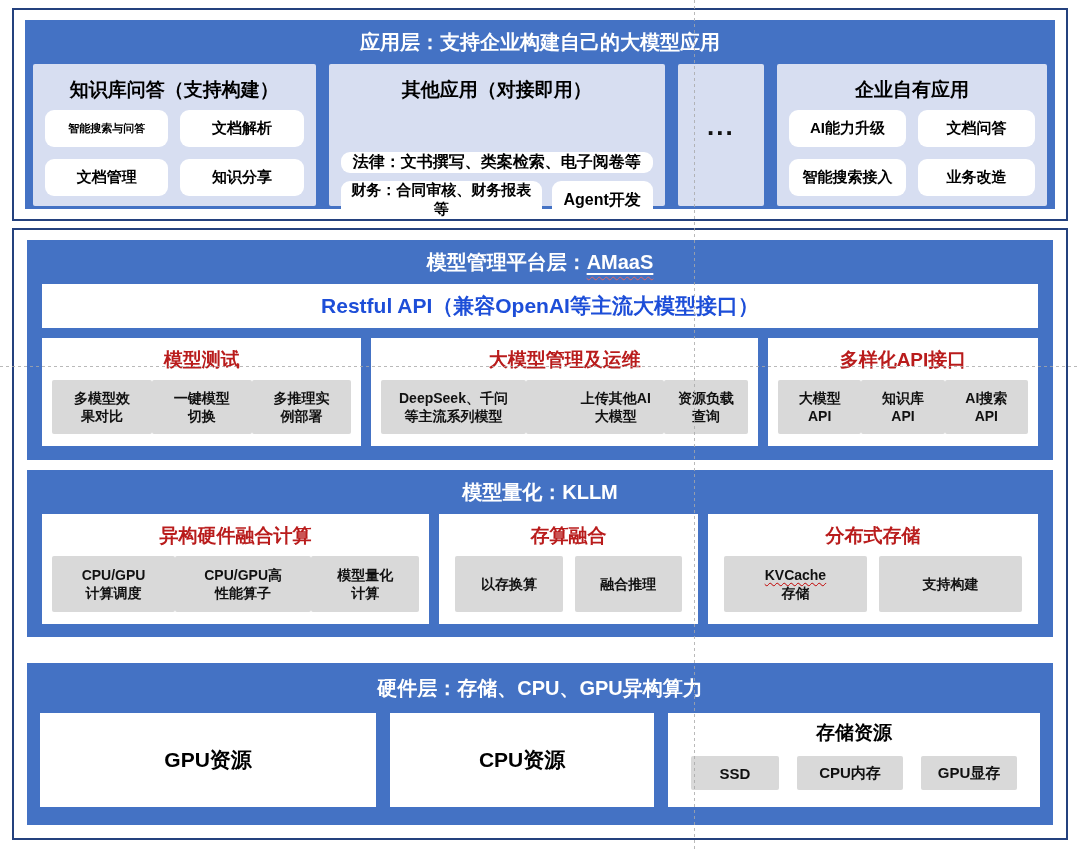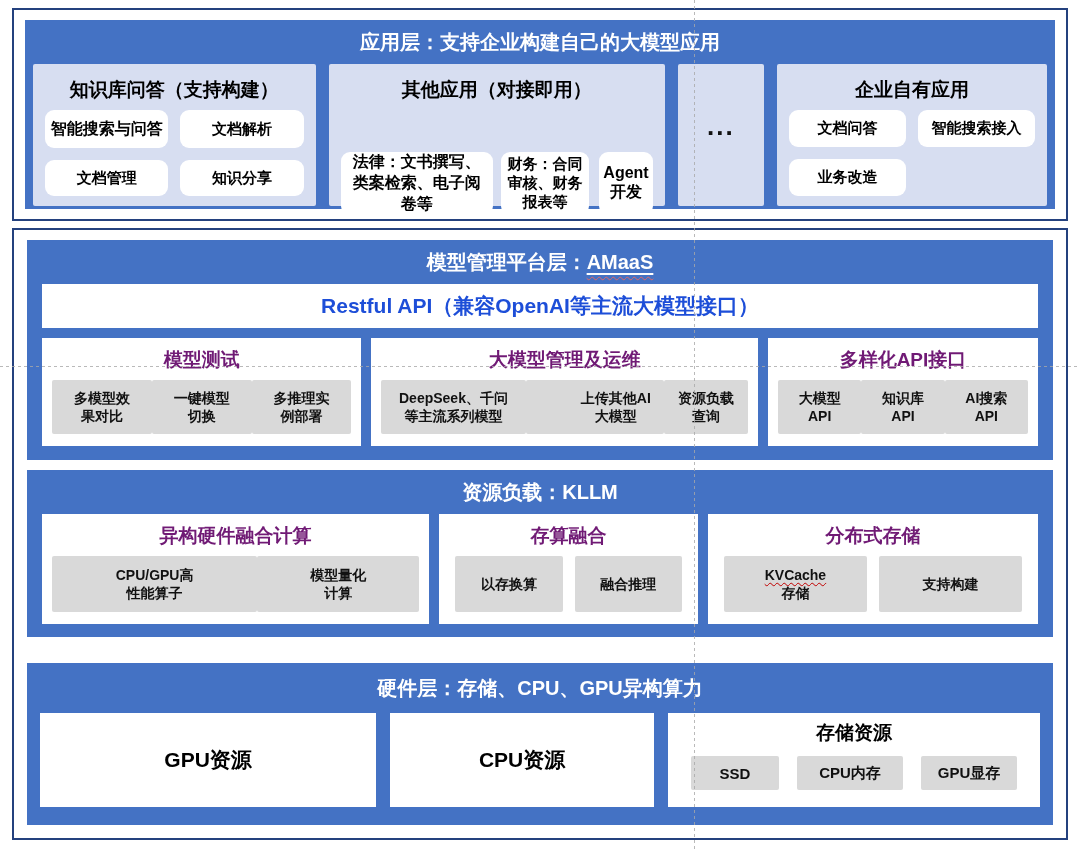--- a/index.html
+++ b/index.html
@@ -36,38 +36,38 @@
   #app-panels{display:flex;gap:13px;padding:0 8px;height:142px;box-sizing:border-box;}
   .panel{background:#D7DEF1;border-radius:2px;padding:6px 12px 10px;box-sizing:border-box;display:flex;flex-direction:column;}
   .p-kb{flex:287 1 0;}
   .p-other{flex:346 1 0;}
   .p-dots{flex:69 1 0;}
   .p-own{flex:273 1 0;}
   .panel-title{font-weight:bold;font-size:19px;text-align:center;height:40px;line-height:40px;color:#000;}
   .panel-grid{display:grid;grid-template-columns:1fr 1fr;gap:12px;flex:1;}
   .witem{background:#fff;border-radius:9px;display:flex;align-items:center;justify-content:center;
     font-weight:bold;font-size:15px;color:#000;text-align:center;padding:0 4px;box-sizing:border-box;}
-  .witem.small-text{font-size:16px;}
-  .panel-rows{display:flex;flex-direction:row;gap:8px;flex:1;margin-top:42px;}
+  .witem.small-text{font-size:11px;}
+  .panel-rows{display:flex;flex-direction:column;gap:8px;flex:1;margin-top:42px;}
   .row-full{flex:1;display:flex;}
   .row-full .witem{flex:1;font-size:16px;}
   .row-split{flex:1;display:flex;gap:10px;}
   .witem.fin{flex:207 1 0;font-size:15px;}
   .witem.agent{flex:100 1 0;font-size:16px;}
   .dots{flex:1;display:flex;align-items:center;justify-content:center;
     font-weight:bold;font-size:26px;letter-spacing:2px;color:#111;padding-bottom:14px;}
 
   
   .api-bar{background:#fff;margin:0 15px;height:44px;display:flex;align-items:center;justify-content:center;
     font-weight:bold;font-size:21px;color:#1d4ed8;}
   .sub-row{display:flex;gap:10px;margin:10px 15px 0;}
   #layer-amaas .sub-row{height:108px;}
   #layer-kllm .sub-row{margin-top:0;height:110px;}
   .subbox{background:#fff;box-sizing:border-box;display:flex;flex-direction:column;padding:4px 8px 10px;}
-  .subbox-title{font-weight:bold;font-size:19px;text-align:center;height:36px;line-height:36px;color:#701a75;}
+  .subbox-title{font-weight:bold;font-size:19px;text-align:center;height:36px;line-height:36px;color:#b91c1c;}
   .gitems{display:flex;flex:1;padding:2px 2px 2px;}
   .gitem{background:#D9D9D9;border-radius:2px;flex:1;display:flex;flex-direction:column;align-items:center;justify-content:center;
     text-align:center;font-weight:bold;font-size:14px;line-height:1.3;color:#111;white-space:pre-line;padding:2px 4px;box-sizing:border-box;}
   .fx-a1{flex:320 1 0;} .fx-a2{flex:391 1 0;} .fx-a3{flex:268 1 0;}
   .fx-k1{flex:390 1 0;} .fx-k2{flex:255 1 0;} .fx-k3{flex:330 1 0;}
   .fi-165{flex:165 1 0;} .fi-107{flex:107 1 0;padding-left:46px;} .fi-92{flex:92 1 0;}
   .fi-115{flex:115 1 0;} .fi-128{flex:128 1 0;} .fi-100{flex:100 1 0;}
   .gitems.pad-wide{padding-left:8px;padding-right:8px;gap:12px;}
 
   
@@ -113,20 +113,21 @@
         </div>
       </div>
 
       <div class="panel p-dots">
         <div class="dots">...</div>
       </div>
 
       <div class="panel p-own">
         <div class="panel-title">企业自有应用</div>
         <div class="panel-grid">
+          <div class="witem">AI能力升级</div>
           <div class="witem">文档问答</div>
           <div class="witem">智能搜索接入</div>
           <div class="witem">业务改造</div>
         </div>
       </div>
 
     </div>
   </div>
 </div>
 
@@ -170,26 +171,28 @@
 API</div>
           <div class="gitem">AI搜索
 API</div>
         </div>
       </div>
 
     </div>
   </div>
 
   <div class="bluebox" id="layer-kllm">
-    <div class="layer-title">资源负载：KLLM</div>
+    <div class="layer-title">模型量化：KLLM</div>
     <div class="sub-row">
 
       <div class="subbox fx-k1">
         <div class="subbox-title">异构硬件融合计算</div>
         <div class="gitems">
+          <div class="gitem fi-115">CPU/GPU
+计算调度</div>
           <div class="gitem fi-128">CPU/GPU高
 性能算子</div>
           <div class="gitem fi-100">模型量化
 计算</div>
         </div>
       </div>
 
       <div class="subbox fx-k2">
         <div class="subbox-title">存算融合</div>
         <div class="gitems pad-wide">

